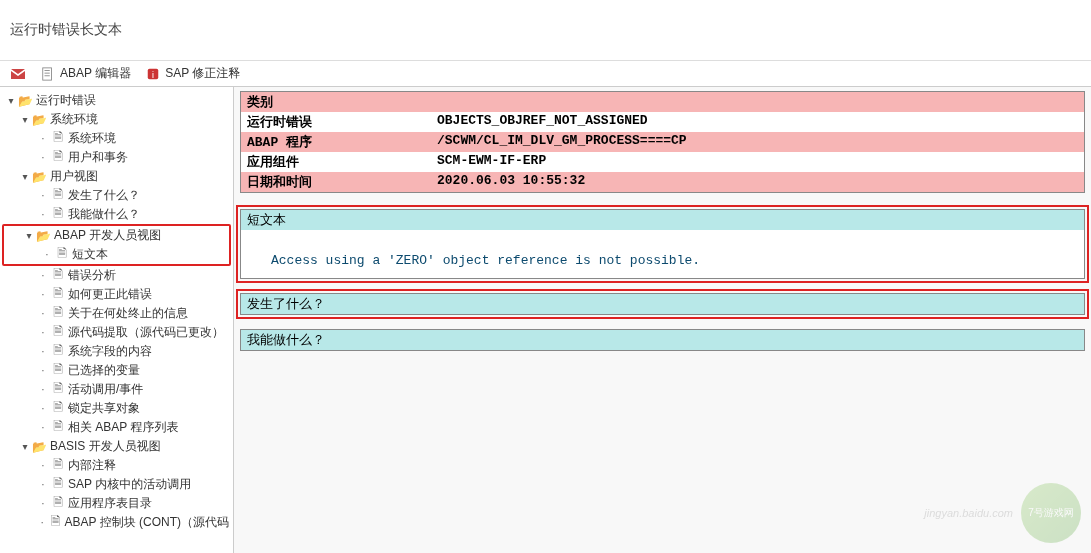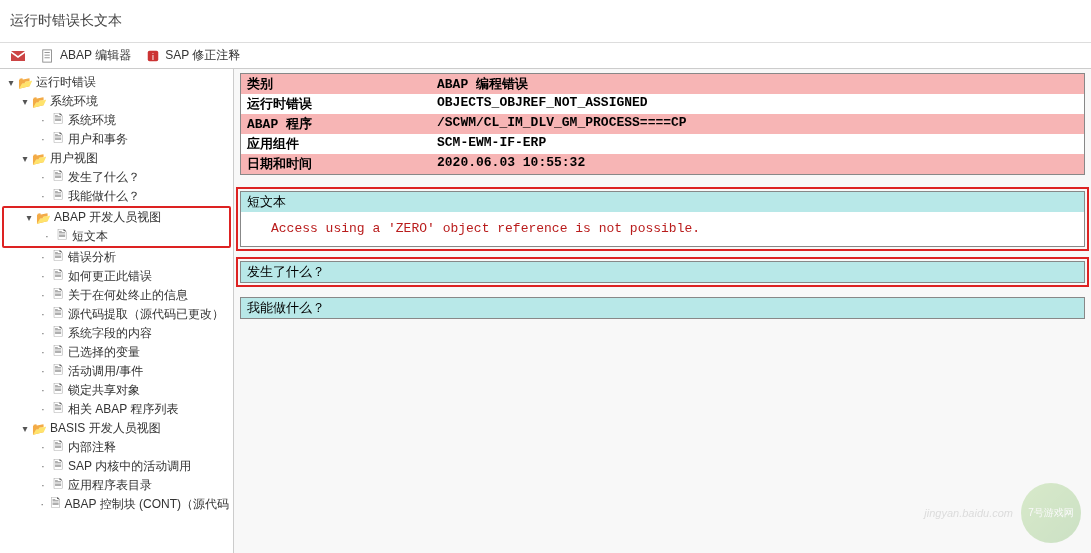--- a/index.html
+++ b/index.html
@@ -7,21 +7,21 @@
   font-family: Arial, "Microsoft YaHei", sans-serif;
   font-size: 12px;
   background: #f5f5f5;
   width: 1091px;
   height: 553px;
   overflow: hidden;
   color: #333;
 }
 .titlebar {
   background: #fff;
-  padding: 12px 10px;
+  padding: 21px 10px;
   font-size: 14px;
   color: #444;
   border-bottom: 1px solid #ddd;
 }
 .toolbar {
   background: #fff;
   padding: 4px 10px;
   border-bottom: 1px solid #ccc;
   display: flex;
   align-items: center;
@@ -95,23 +95,23 @@
 .red-outline {
   outline: 2px solid #d22;
   outline-offset: 2px;
 }
 .section-header {
   background: #b8e8e8;
   padding: 1px 6px;
   color: #000;
 }
 .section-body {
-  padding: 8px 6px 8px 30px;
+  padding: 22px 6px 8px 30px;
   white-space: pre-wrap;
-  color: #b91c1c;
+  color: #0c4a6e;
   line-height: 1.4;
 }
 .watermark {
   position: absolute;
   right: 10px;
   bottom: 10px;
   opacity: 0.25;
   pointer-events: none;
   display: flex;
   align-items: center;
@@ -279,21 +279,20 @@
       <span class="tw">·</span>
       <span class="ic docicon">🗎</span>
       <span>ABAP 控制块 (CONT)（源代码</span>
     </div>
   </div>
 
   <div class="content">
     <div class="info-table">
       <div class="info-row alt">
         <div class="info-label">类别</div>
-        <div class="info-value">ABAP 编程错误</div>
       </div>
       <div class="info-row">
         <div class="info-label">运行时错误</div>
         <div class="info-value">OBJECTS_OBJREF_NOT_ASSIGNED</div>
       </div>
       <div class="info-row alt">
         <div class="info-label">ABAP 程序</div>
         <div class="info-value">/SCWM/CL_IM_DLV_GM_PROCESS====CP</div>
       </div>
       <div class="info-row">

